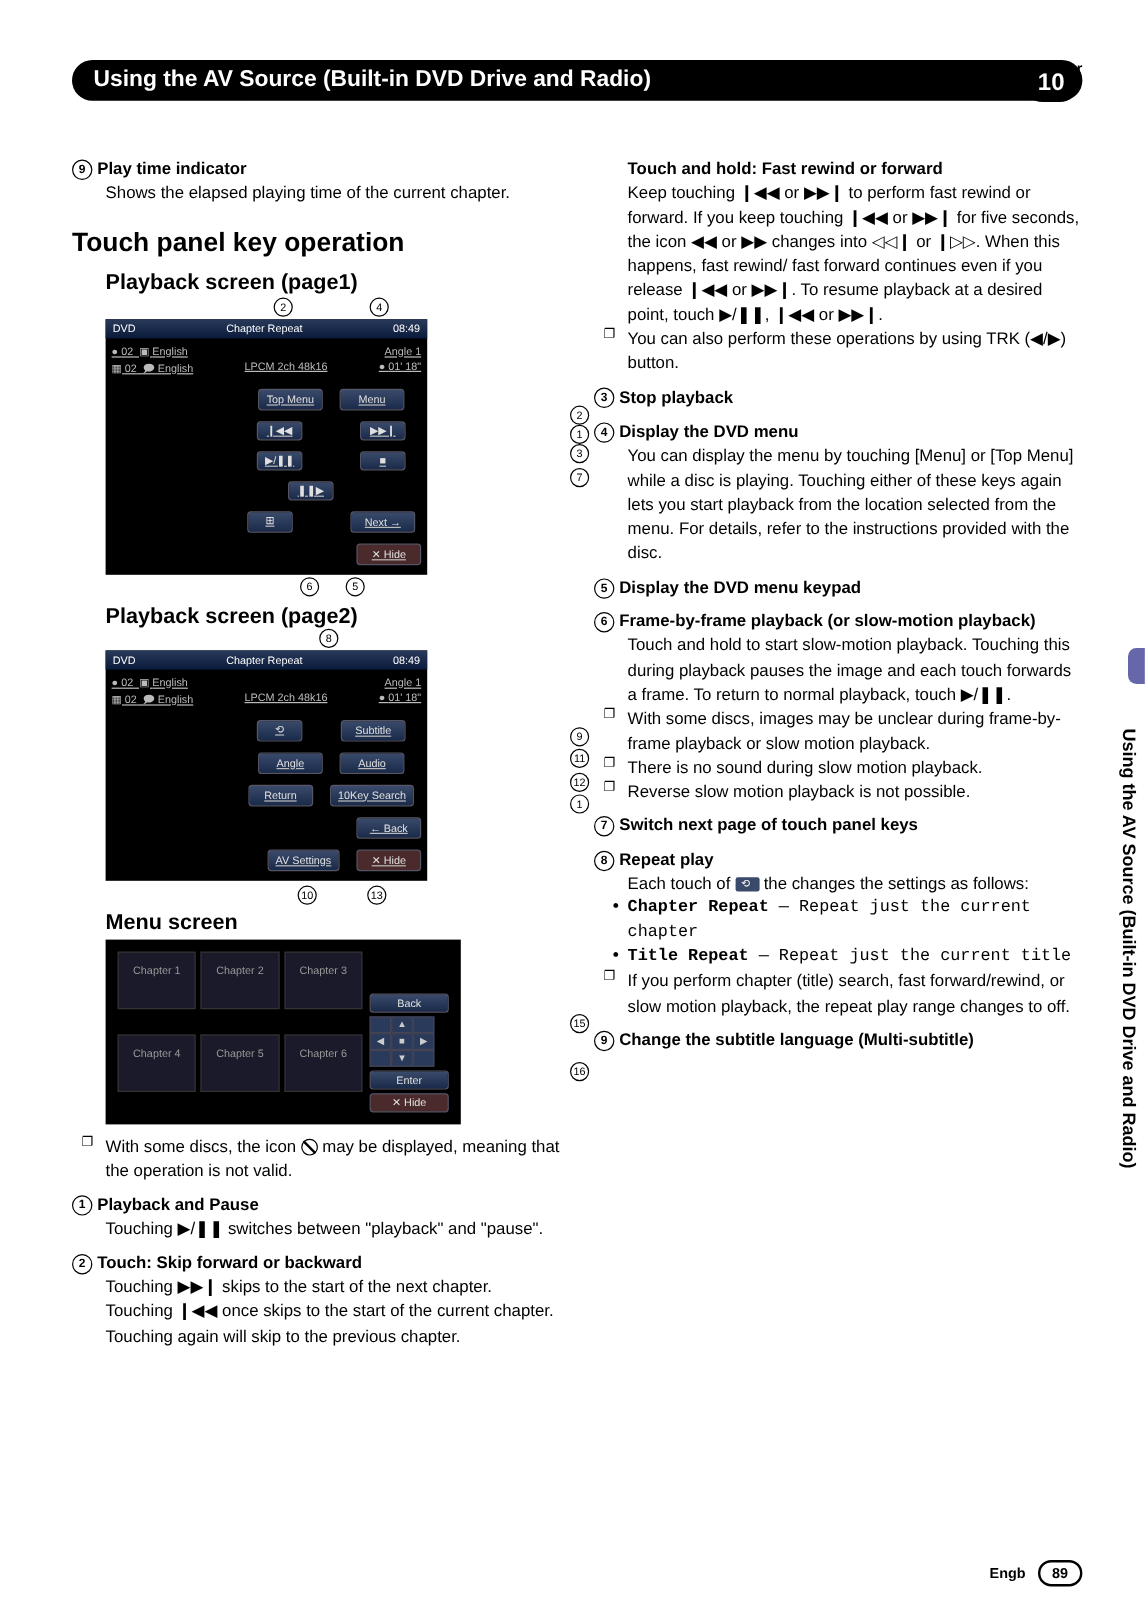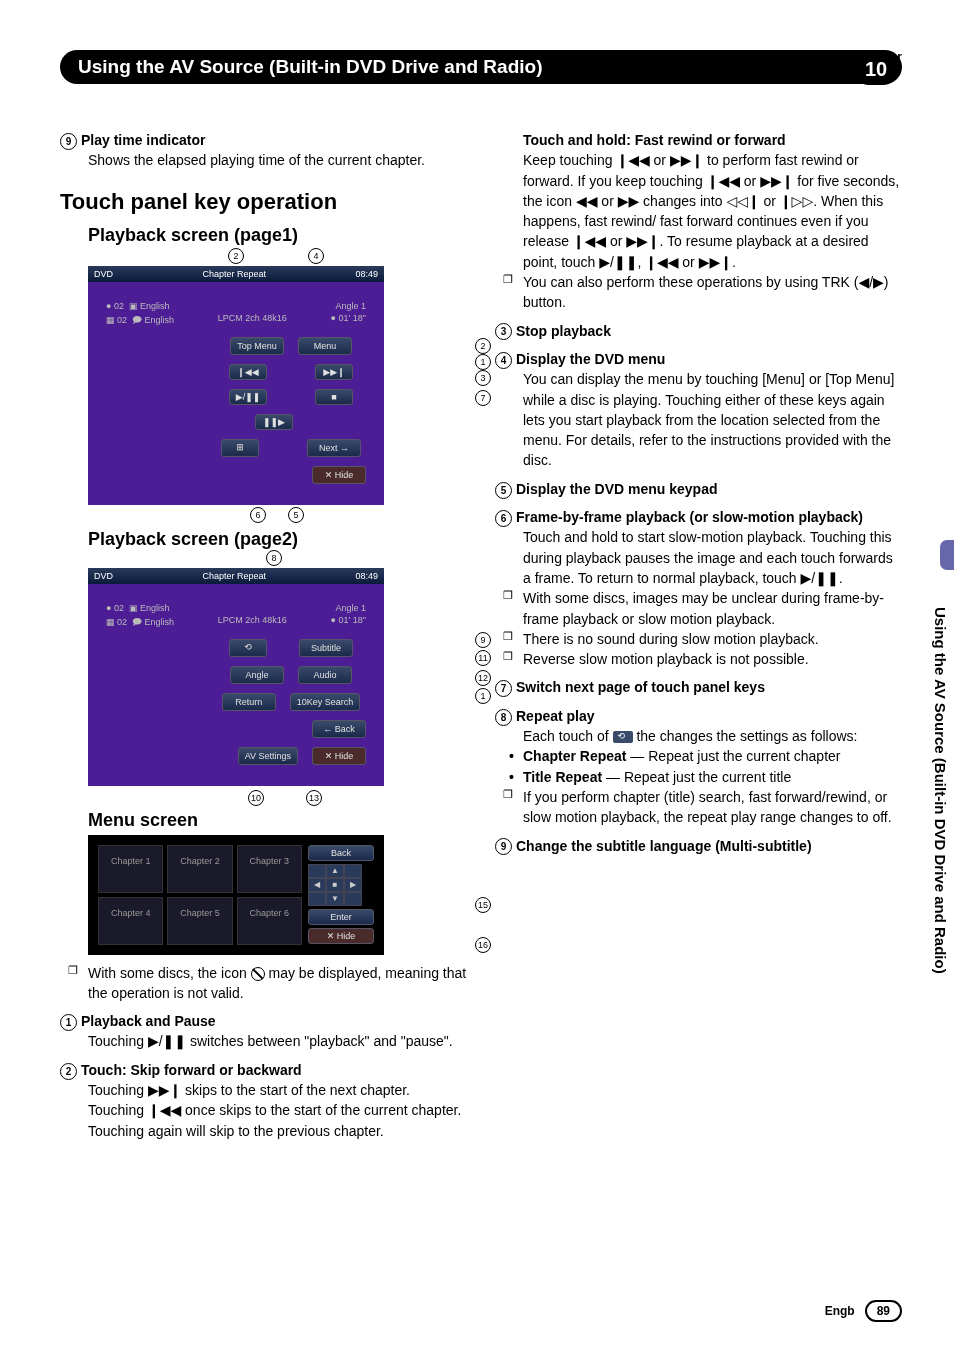--- a/index.html
+++ b/index.html
@@ -97,20 +97,21 @@
   .sub-item::before {
     content: "❐";
     position: absolute;
     left: 8px;
     top: 0;
     font-size: 11px;
   }
   .bullet-item {
     padding-left: 28px;
     position: relative;
+    font-family: Liberation Mono, monospace;
   }
   .bullet-item::before {
     content: "•";
     position: absolute;
     left: 14px;
     top: 0;
     font-weight: bold;
   }
   h2.section {
     font-size: 22px;
@@ -120,28 +121,29 @@
   .sub-label {
     font-weight: bold;
     font-size: 18px;
     margin: 6px 0 4px 28px;
   }
   .screenshot {
     margin-left: 28px;
     margin-bottom: 8px;
   }
   .scr {
-    background: #4c1d95;
-    width: 296px;
+    background: #000000;
+    width: 268px;
     position: relative;
     font-size: 9px;
     color: #bbb;
   }
   .scr-inner {
-    padding: 18px;
+    padding: 5px;
+    text-decoration: underline;
   }
   .scr-row {
     display: flex;
     justify-content: space-between;
     padding: 1px 0;
   }
   .scr-topbar {
     background: linear-gradient(#2a3a5a,#0a1a3a);
     padding: 3px 6px;
     color:#fff;
@@ -438,21 +440,21 @@
         <div class="menu-scr">
           <div style="display:flex; gap:6px;">
             <div style="flex:1; display:grid; grid-template-columns:repeat(3,1fr); grid-template-rows:repeat(2,1fr); gap:4px;">
               <div class="menu-cell">Chapter 1</div>
               <div class="menu-cell">Chapter 2</div>
               <div class="menu-cell">Chapter 3</div>
               <div class="menu-cell">Chapter 4</div>
               <div class="menu-cell">Chapter 5</div>
               <div class="menu-cell">Chapter 6</div>
             </div>
-            <div class="menu-side" style="width:66px;">
+            <div class="menu-side" style="width:66px;margin-top:35px;">
               <div class="menu-side-btn">Back</div>
               <div class="arrow-pad">
                 <div></div>
                   <div>▲</div>
                   <div></div>
                 <div>◀</div>
                   <div>■</div>
                   <div>▶</div>
                 <div></div>
                   <div>▼</div>

